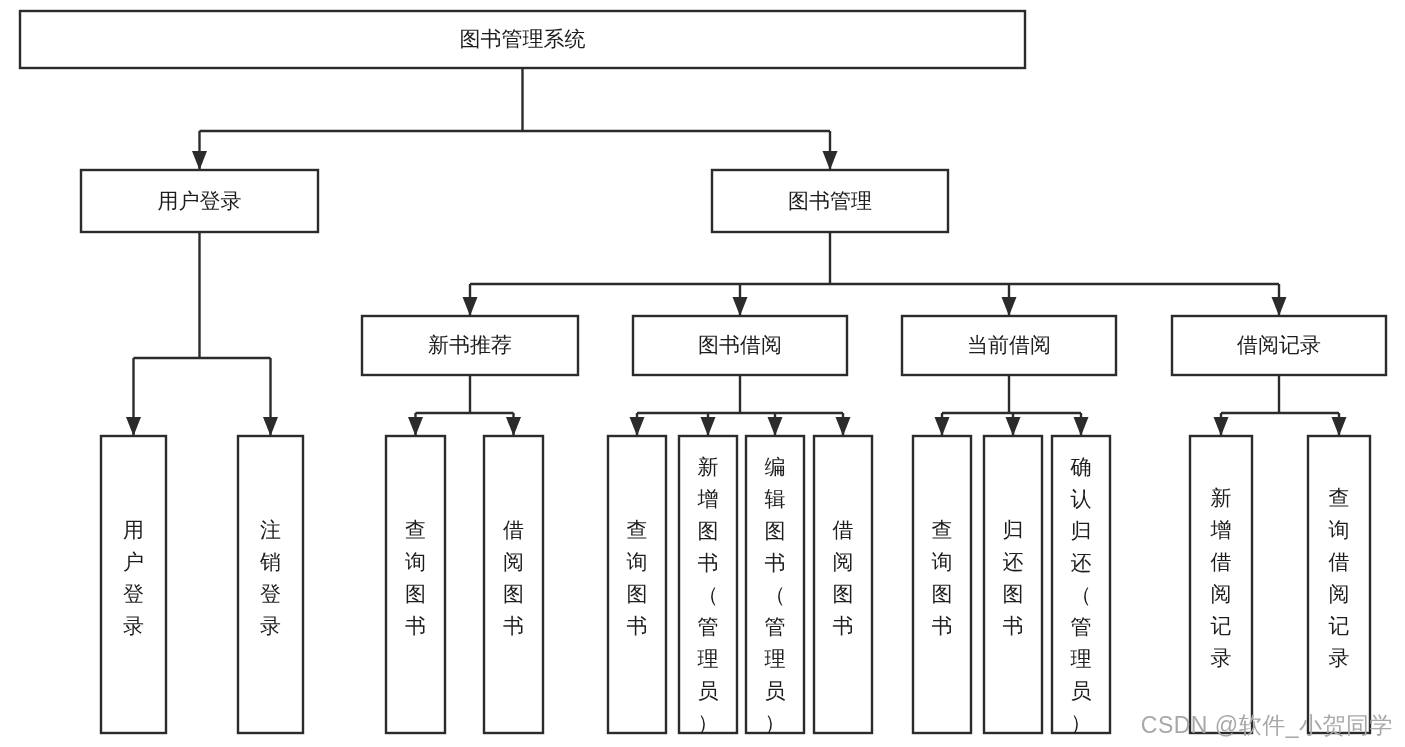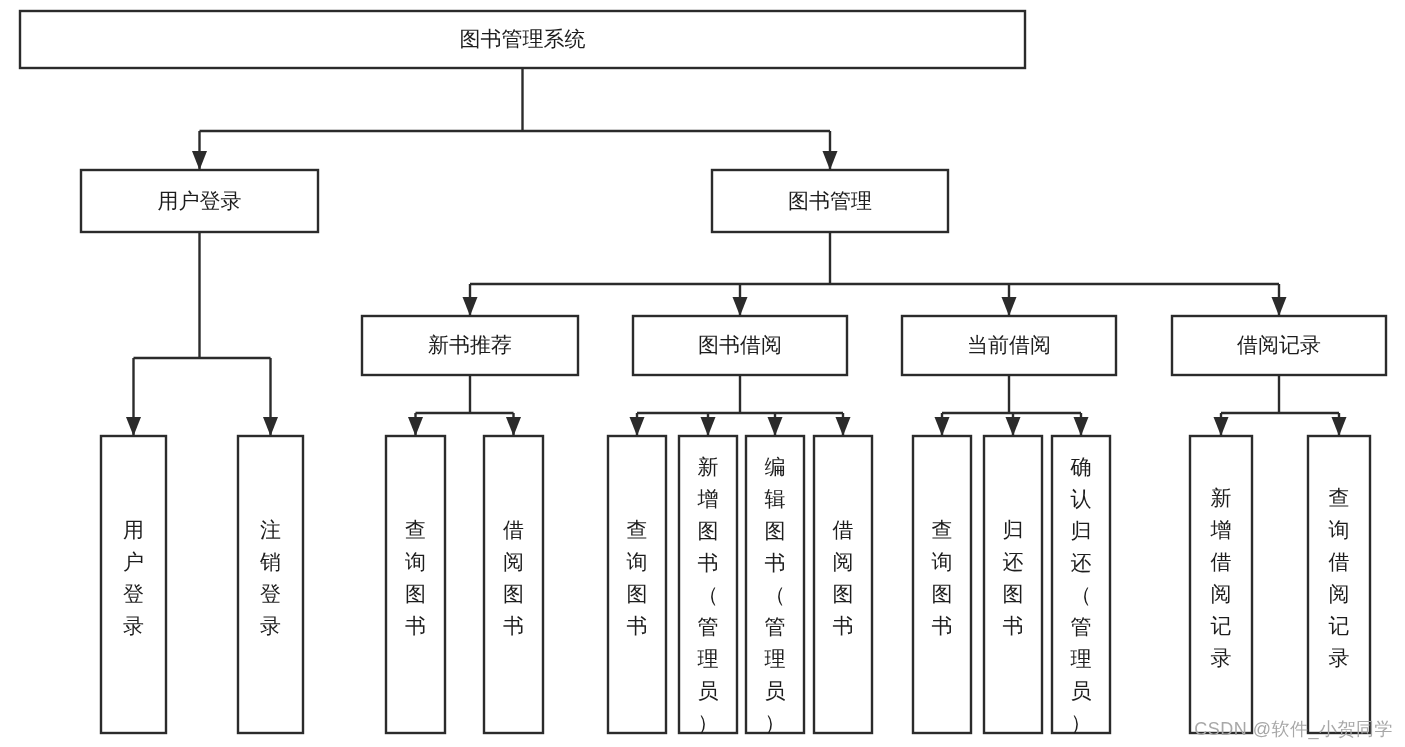--- a/index.html
+++ b/index.html
@@ -49,21 +49,21 @@
     font-family: "Liberation Sans", "DejaVu Sans", sans-serif;
     fill: #1d1d1d;
     font-size: 21px;
     text-anchor: middle;
   }
   .watermark {
     position: absolute;
     right: 12px;
     bottom: 6px;
     font-family: "Liberation Sans", "DejaVu Sans", sans-serif;
-    font-size: 18px;
+    font-size: 23px;
     color: #a8a8a8;
     letter-spacing: 0.5px;
     white-space: nowrap;
     pointer-events: none;
   }
 </style>
 </head>
 <body>
 
 <div id="stage">

